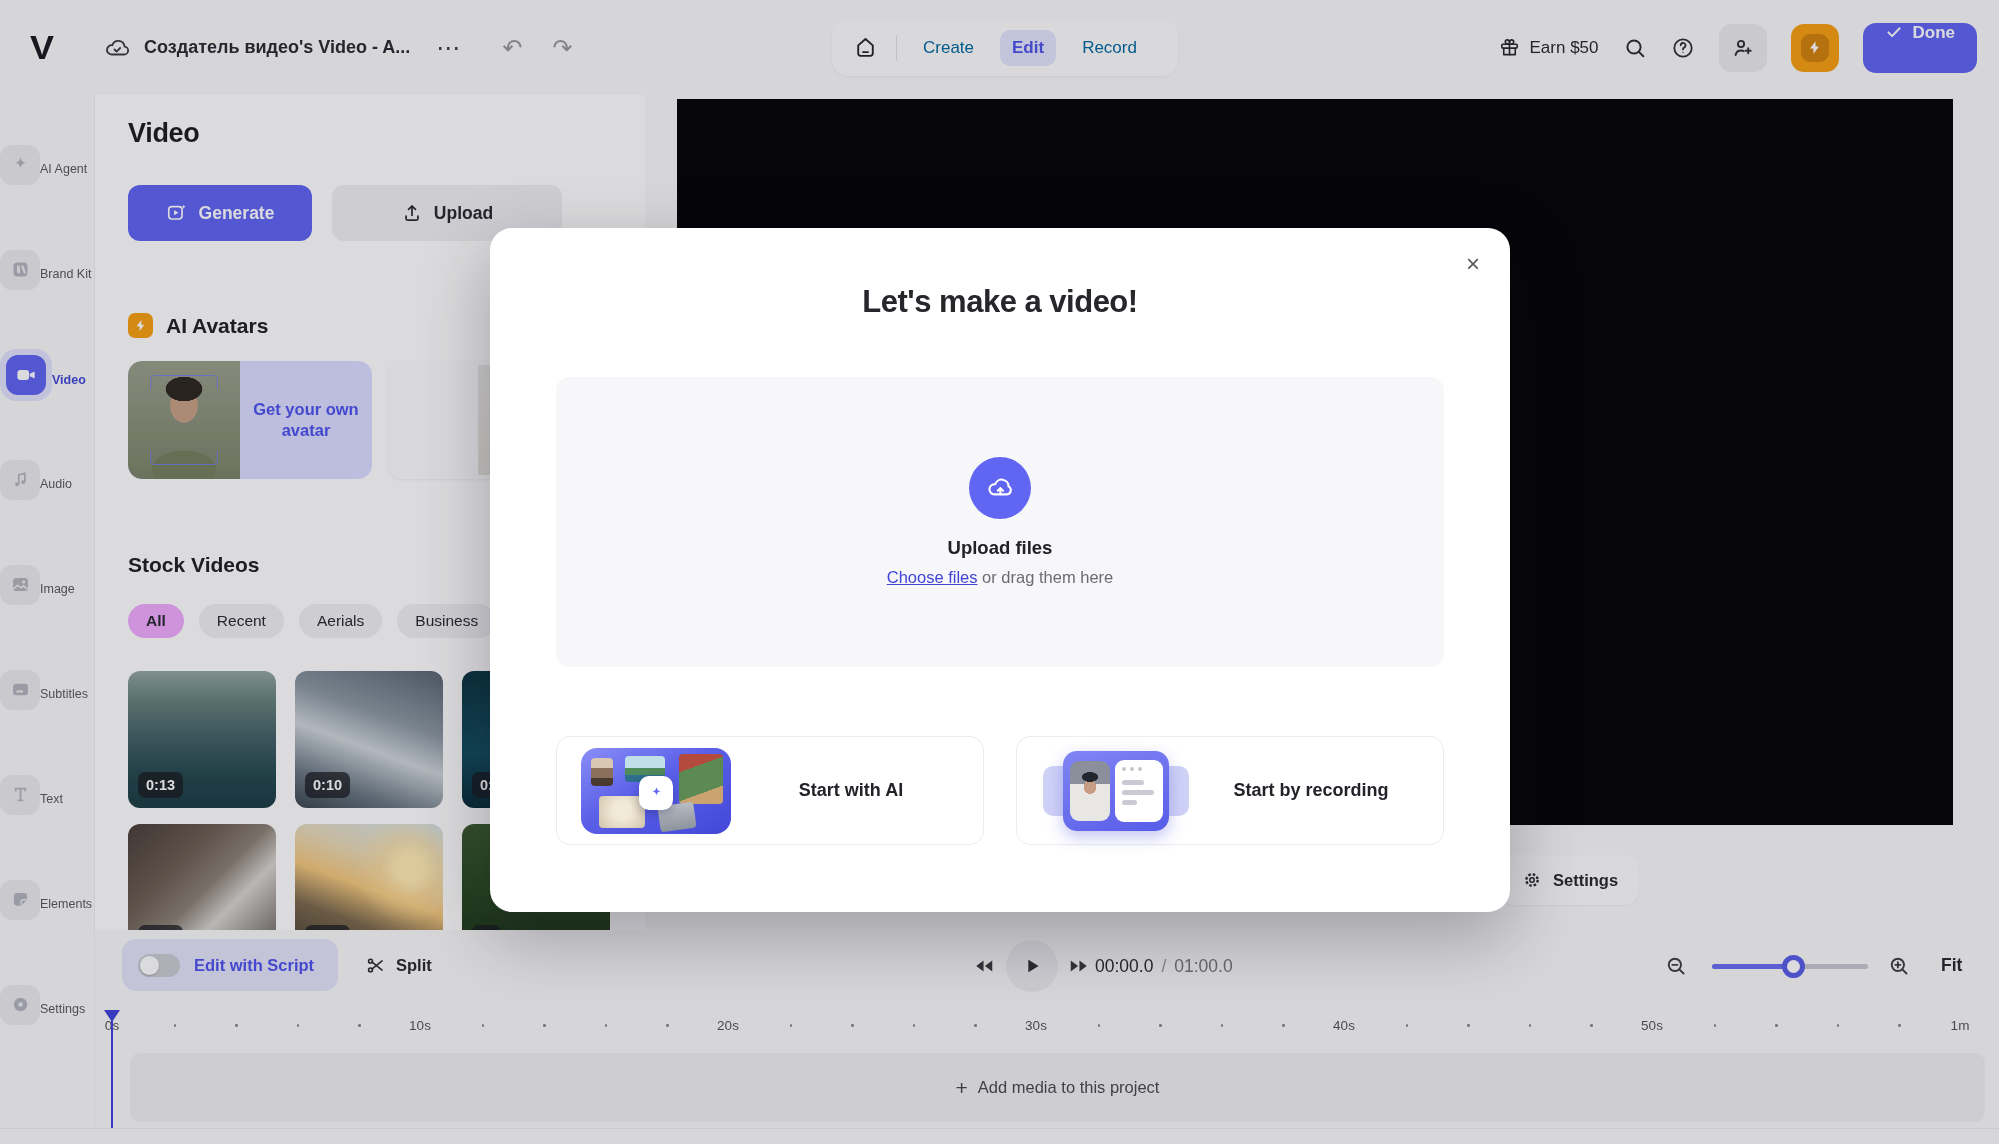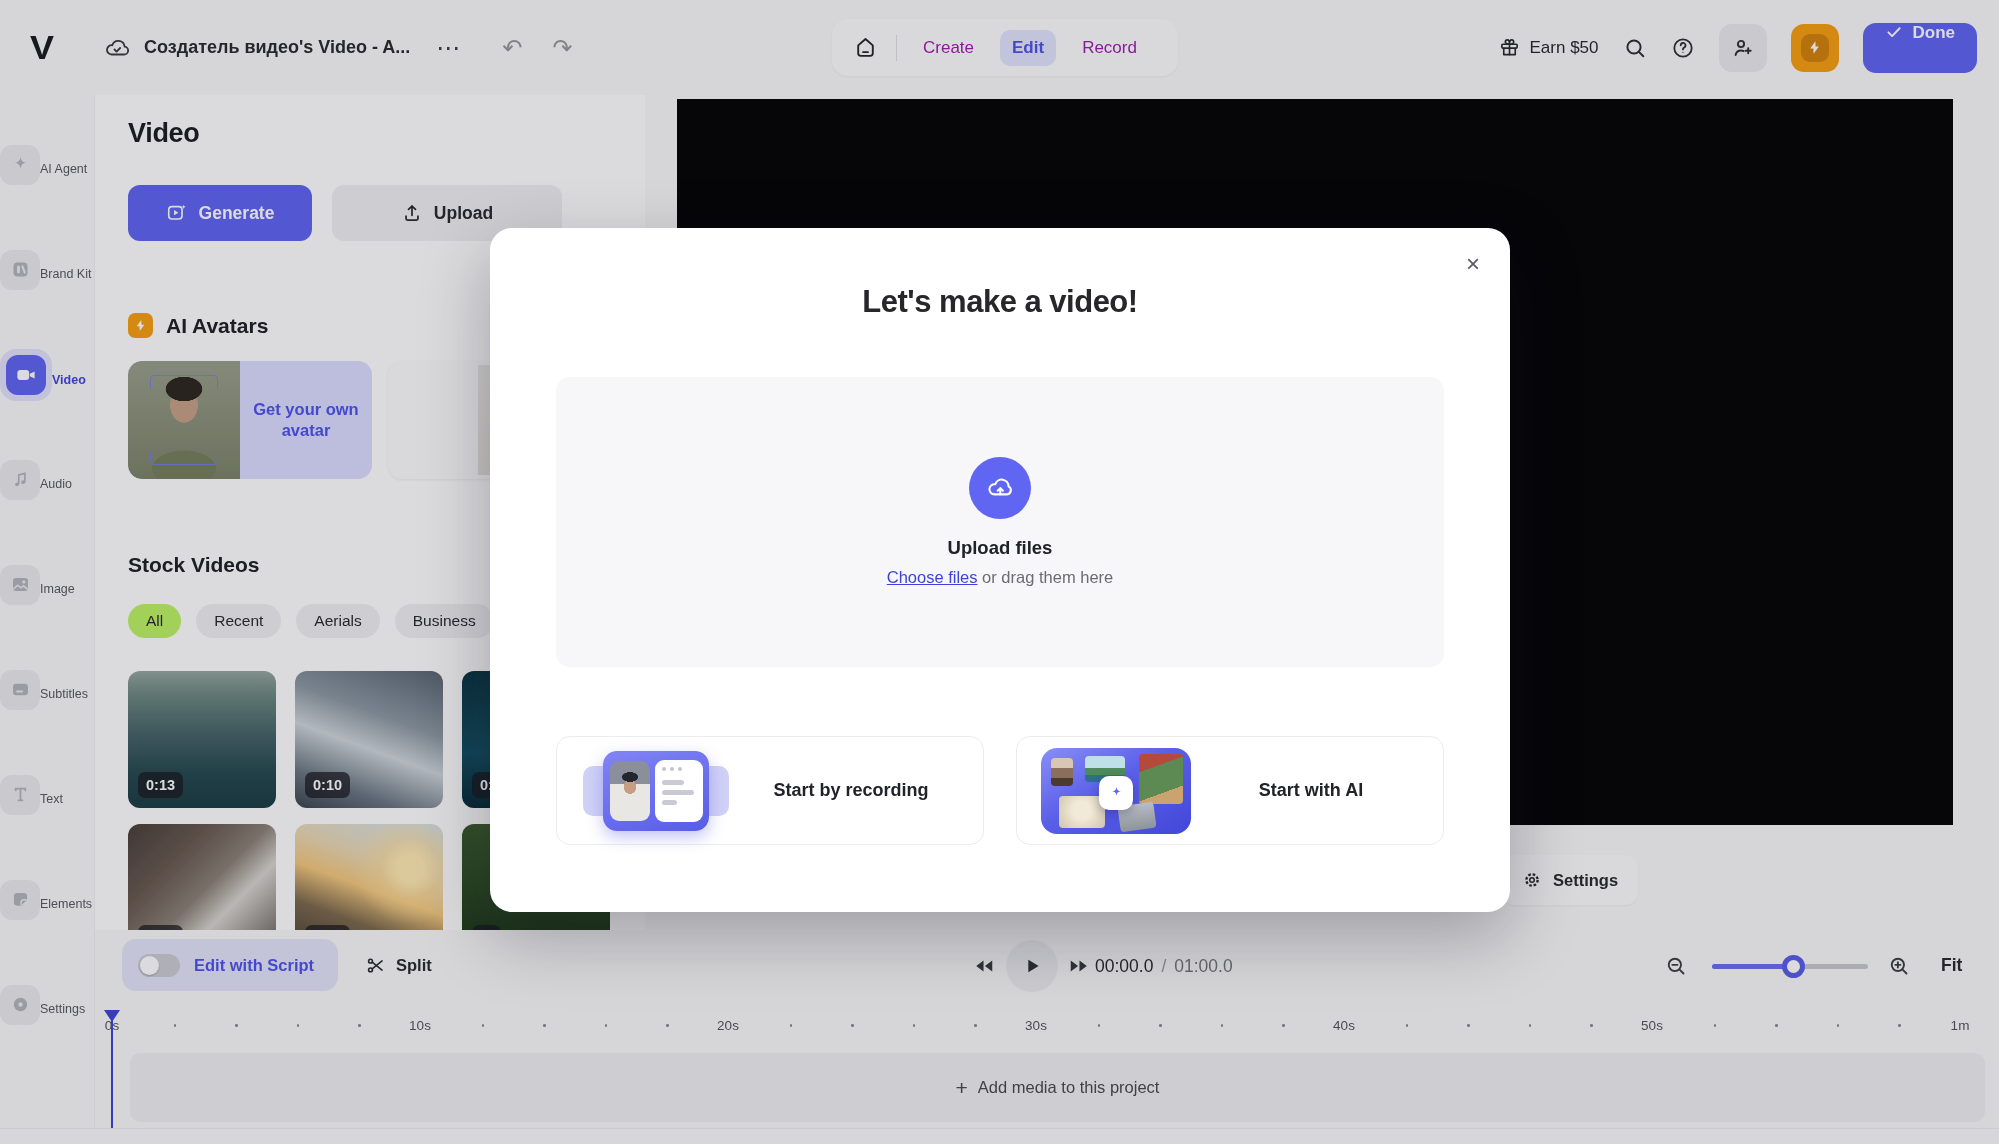--- a/index.html
+++ b/index.html
@@ -18,21 +18,21 @@
   .logo{font-size:36px;font-weight:900;color:#1b1c22;letter-spacing:-2px;transform:scaleY(.92)}
   .cloud-ic{margin-left:52px;color:#3c3d44}
   .proj-title{margin-left:14px;font-size:18px;font-weight:600;color:#2b2c33;max-width:330px;white-space:nowrap;overflow:hidden}
   .tb-dots{margin-left:26px;font-size:24px;color:#3c3d44;line-height:1;cursor:pointer}
   .undo,.redo{margin-left:42px;font-size:24px;color:#97989e;line-height:1;cursor:pointer}
   .redo{margin-left:30px}
   .navpill{position:absolute;left:832px;top:19px;width:346px;height:57px;background:#fdfdfe;border-radius:16px;
     display:flex;align-items:center;padding:0 16px;gap:14px;box-shadow:0 1px 3px rgba(30,30,50,.06)}
   .home-btn{display:grid;place-items:center;width:34px;height:34px;color:#26272d;cursor:pointer}
   .nav-div{width:1px;height:26px;background:#e0e1e6}
-  .nav-item{font-size:17px;color:#a21caf;padding:8px 12px;border-radius:10px;cursor:pointer}
+  .nav-item{font-size:17px;color:#0369a1;padding:8px 12px;border-radius:10px;cursor:pointer}
   .nav-item.active{background:#e2e4fd;color:var(--accent-ink);font-weight:600}
   .tb-right{position:absolute;right:22px;top:0;height:95px;display:flex;align-items:center;gap:24px}
   .earn{display:flex;align-items:center;gap:9px;font-size:17px;color:#2a2b31;cursor:pointer}
   .ic-btn{color:#2f3036;cursor:pointer}
   .sq-btn{width:48px;height:48px;border-radius:13px;display:grid;place-items:center;cursor:pointer}
   .useradd{background:#ebebee;color:#2f3036}
   .boost{background:var(--orange)}
   .boost-inner{width:28px;height:28px;border-radius:9px;background:rgba(120,60,0,.28);display:grid;place-items:center}
   .done-btn{height:50px;padding:0 22px;border-radius:13px;background:var(--accent);color:#fff;display:flex;align-items:flex-start;gap:10px;
     font-size:17px;font-weight:600;border:none;cursor:pointer}
@@ -70,21 +70,21 @@
   .av-card2{width:244px;height:118px;border-radius:14px;background:#fdfdfd;box-shadow:0 1px 3px rgba(0,0,0,.07);display:grid;place-items:center;cursor:pointer}
   .av-woman{width:64px;height:110px;
     background:
       radial-gradient(ellipse 15px 13px at 32px 16px,#c89b7e 0 62%,transparent 64%),
       radial-gradient(ellipse 26px 34px at 32px 22px,rgba(74,54,40,.9) 0 60%,transparent 62%),
       radial-gradient(ellipse 30px 44px at 32px 82px,#d9bfae 0 66%,transparent 68%),
       linear-gradient(180deg,#eceae6 0%,#e6e2dc 100%)}
   .stock-title{font-size:21px;font-weight:700;color:#212228;margin-top:74px}
   .pillrow{display:flex;gap:15px;margin-top:27px}
   .pill{height:34px;padding:0 18px;border-radius:17px;background:var(--chip);display:flex;align-items:center;font-size:15.5px;color:#2b2c32;cursor:pointer;white-space:nowrap}
-  .pill.active{background:#bef264;font-weight:400}
+  .pill.active{background:#f0abfc;font-weight:700}
   .thumbgrid{display:grid;grid-template-columns:repeat(3,148px);gap:16px 19px;margin-top:33px}
   .thumb{width:148px;height:137px;border-radius:12px;position:relative;cursor:pointer}
   .dur{position:absolute;left:10px;bottom:10px;height:26px;padding:0 8px;border-radius:7px;background:rgba(28,28,33,.75);color:#fff;font-size:14.5px;font-weight:600;display:flex;align-items:center}
   .th1{background:linear-gradient(180deg,#96a7a0 0%,#6d8880 18%,#49666b 45%,#274a50 75%,#1d3d45 100%)}
   .th2{background:linear-gradient(200deg,#5a6673 0%,#8d99a3 35%,#cfd6da 55%,#6b7883 80%,#3a4650 100%)}
   .th3{background:linear-gradient(180deg,#0e3742,#155062 60%,#0a2e3a)}
   .th4{background:linear-gradient(135deg,#4a3f3a 0%,#6b5d52 30%,#8c8277 50%,#d8d5d0 65%,#57504b 100%)}
   .th5{background:radial-gradient(circle at 78% 32%,#ffeab2 0 9%,rgba(255,220,150,.5) 20%,transparent 38%),
        linear-gradient(200deg,#cfe3ef 0%,#e8d9b8 30%,#f3c87e 48%,#7d6a4e 68%,#3c3a31 100%)}
   .th6{background:linear-gradient(180deg,#3d5c2e,#2c4a24 50%,#1c3318)}
@@ -524,50 +524,50 @@
             <path d="M8.2 18.5a4.4 4.4 0 1 1 .7-8.75A5.9 5.9 0 0 1 20.4 11.6a3.7 3.7 0 0 1-1 6.9H8.2z"></path>
             <path d="M13.3 18.3v-5.2M11 15.4l2.3-2.3 2.3 2.3"></path>
           </svg>
       </span>
       <div class="dz-title">Upload files</div>
       <div class="dz-sub"><span class="dz-link">Choose files</span><span> or drag them here</span></div>
     </div>
 
     <div class="optrow">
       <div class="optcard">
+        <div class="illo2">
+          <i class="i2a"></i>
+            <i class="i2b"></i>
+            <i class="i2c"></i>
+            <i class="i2d"></i>
+            <i class="i2e"></i>
+          <span class="i2chip">
+            <svg width="15" height="15" viewBox="0 0 24 24" fill="#6065f2">
+                <path d="M12 3c.6 4.6 2.4 6.4 7 7-4.6.6-6.4 2.4-7 7-.6-4.6-2.4-6.4-7-7 4.6-.6 6.4-2.4 7-7z"></path>
+              </svg>
+          </span>
+        </div>
+        <div class="optlabel">Start with AI</div>
+      </div>
+      <div class="optcard">
         <div class="illo1">
           <i class="side l"></i>
             <i class="side r"></i>
           <div class="mainchip">
             <div class="camtile"></div>
             <div class="doctile">
               <span class="docdots">
                   <i></i>
                   <i></i>
                   <i></i>
                 </span>
               <span class="dbar db1"></span>
                 <span class="dbar db2"></span>
                 <span class="dbar db3"></span>
             </div>
           </div>
         </div>
         <div class="optlabel">Start by recording</div>
       </div>
-      <div class="optcard">
-        <div class="illo2">
-          <i class="i2a"></i>
-            <i class="i2b"></i>
-            <i class="i2c"></i>
-            <i class="i2d"></i>
-            <i class="i2e"></i>
-          <span class="i2chip">
-            <svg width="15" height="15" viewBox="0 0 24 24" fill="#6065f2">
-                <path d="M12 3c.6 4.6 2.4 6.4 7 7-4.6.6-6.4 2.4-7 7-.6-4.6-2.4-6.4-7-7 4.6-.6 6.4-2.4 7-7z"></path>
-              </svg>
-          </span>
-        </div>
-        <div class="optlabel">Start with AI</div>
-      </div>
     </div>
   </div>
 
 </div>
 
 </body></html>

